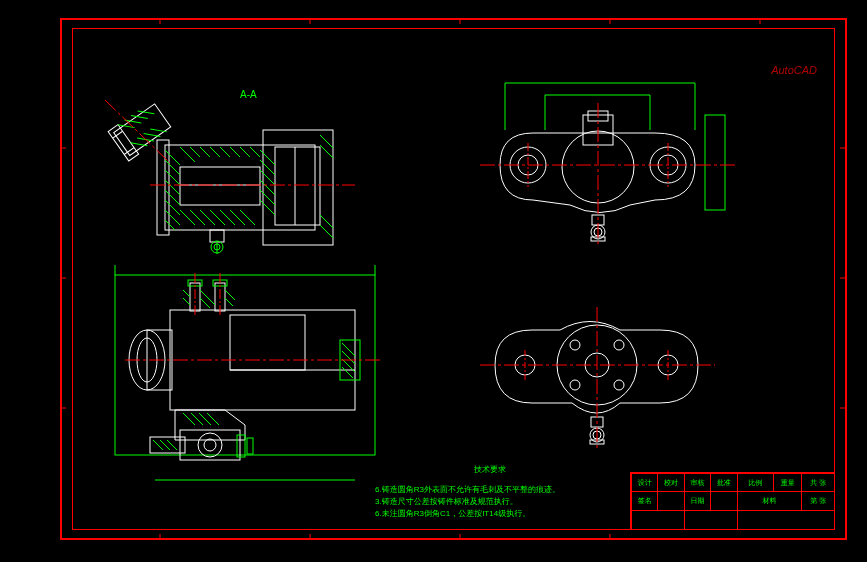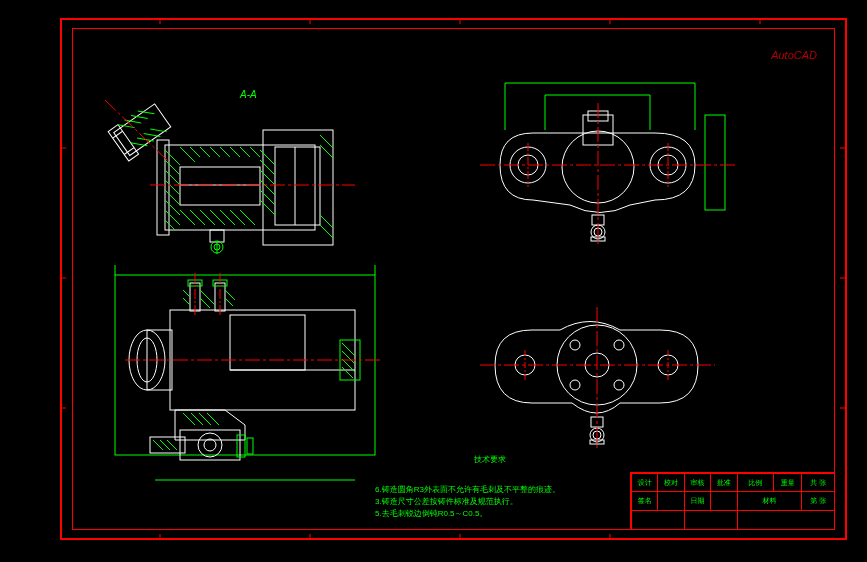--- a/index.html
+++ b/index.html
@@ -30,38 +30,37 @@
       top: 28px;
       left: 72px;
       right: 32px;
       bottom: 32px;
       border: 1px solid #ff0000;
     }
     .view-label {
       position: absolute;
       color: #00ff00;
       font-size: 10px;
-      font-style: italic;
     }
     .watermark {
       position: absolute;
       color: #ff0000;
       font-size: 11px;
       opacity: 0.7;
       font-style: italic;
     }
     .tech-notes {
       position: absolute;
       color: #00ff00;
       font-size: 8px;
       line-height: 1.5;
     }
     .tech-notes-title {
       text-align: center;
-      margin-bottom: 18px;
+      margin-bottom: 8px;
     }
     .title-block {
       position: absolute;
       bottom: 32px;
       right: 32px;
       width: 205px;
       height: 58px;
       border: 1px solid #ff0000;
       border-right: none;
       border-bottom: none;
@@ -110,21 +109,21 @@
     <line class="tick" x1="400" y1="516" x2="400" y2="522"></line>
     <line class="tick" x1="550" y1="516" x2="550" y2="522"></line>
     <line class="tick" x1="0" y1="130" x2="6" y2="130"></line>
     <line class="tick" x1="0" y1="260" x2="6" y2="260"></line>
     <line class="tick" x1="0" y1="390" x2="6" y2="390"></line>
     <line class="tick" x1="780" y1="130" x2="786" y2="130"></line>
     <line class="tick" x1="780" y1="260" x2="786" y2="260"></line>
     <line class="tick" x1="780" y1="390" x2="786" y2="390"></line>
   </svg>
 
-  <div class="watermark" style="top:49px;right:50px">AutoCAD</div>
+  <div class="watermark" style="top:64px;right:50px">AutoCAD</div>
 
   <div class="view-label" style="top:89px;left:240px">A-A</div>
 
   <svg class="view-svg" style="top:95px;left:95px" width="280" height="165">
 
     <rect class="g-white" x="70" y="50" width="150" height="85"></rect>
     <rect class="g-white" x="168" y="35" width="70" height="115"></rect>
     <rect class="g-white" x="180" y="52" width="45" height="78"></rect>
     <line class="g-white" x1="200" y1="52" x2="200" y2="130"></line>
 
@@ -305,21 +304,21 @@
     <line class="g-red" x1="20" y1="70" x2="255" y2="70" stroke-dasharray="15 3 3 3"></line>
     <line class="g-red" x1="137" y1="12" x2="137" y2="155" stroke-dasharray="15 3 3 3"></line>
     <line class="g-red" x1="65" y1="55" x2="65" y2="85" stroke-dasharray="6 2 2 2"></line>
     <line class="g-red" x1="208" y1="55" x2="208" y2="85" stroke-dasharray="6 2 2 2"></line>
   </svg>
 
   <div class="tech-notes" style="bottom:42px;left:375px;width:230px">
     <div class="tech-notes-title">技术要求</div>
     <div>6.铸造圆角R3外表面不允许有毛刺及不平整的痕迹。</div>
     <div>3.铸造尺寸公差按铸件标准及规范执行。</div>
-    <div>5.去毛刺锐边倒钝R0.5～C0.5。</div>
+    <div>6.未注圆角R3倒角C1，公差按IT14级执行。</div>
   </div>
 
   <div class="title-block">
     <table>
       <tbody>
           <tr style="height:33%">
         <td style="width:13%">设计</td>
         <td style="width:13%">校对</td>
         <td style="width:13%">审核</td>
         <td style="width:13%">批准</td>

